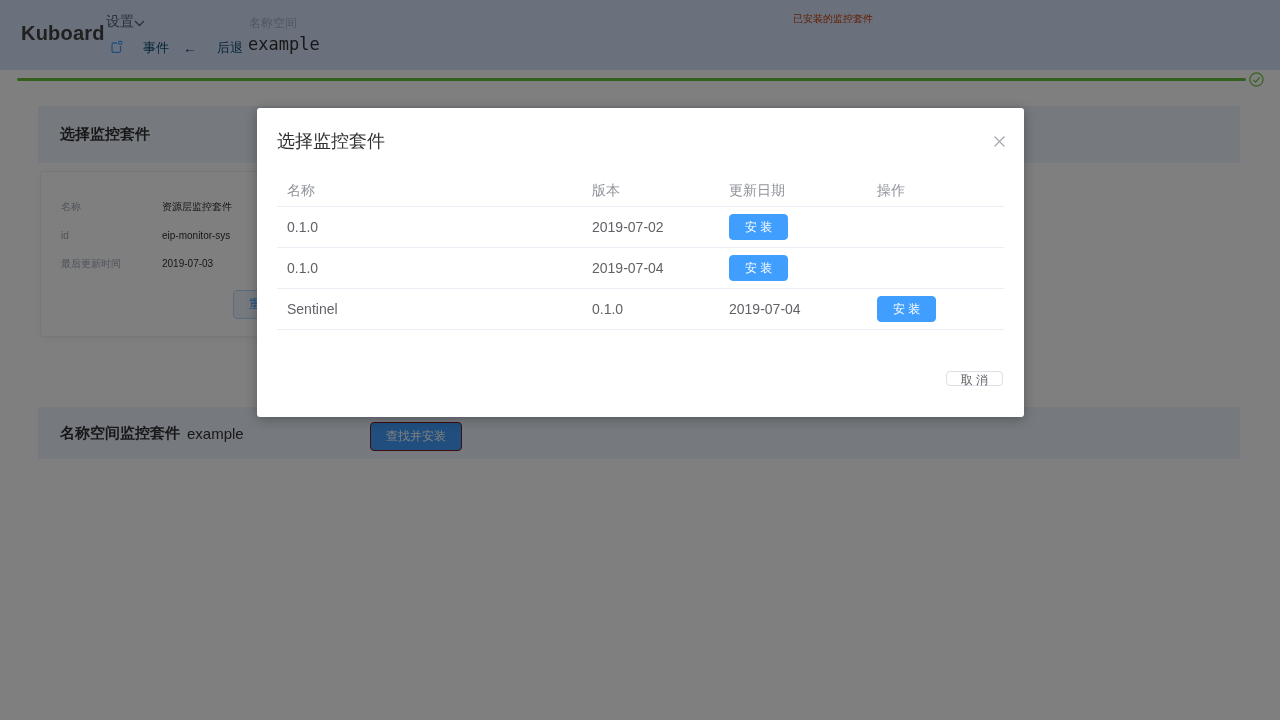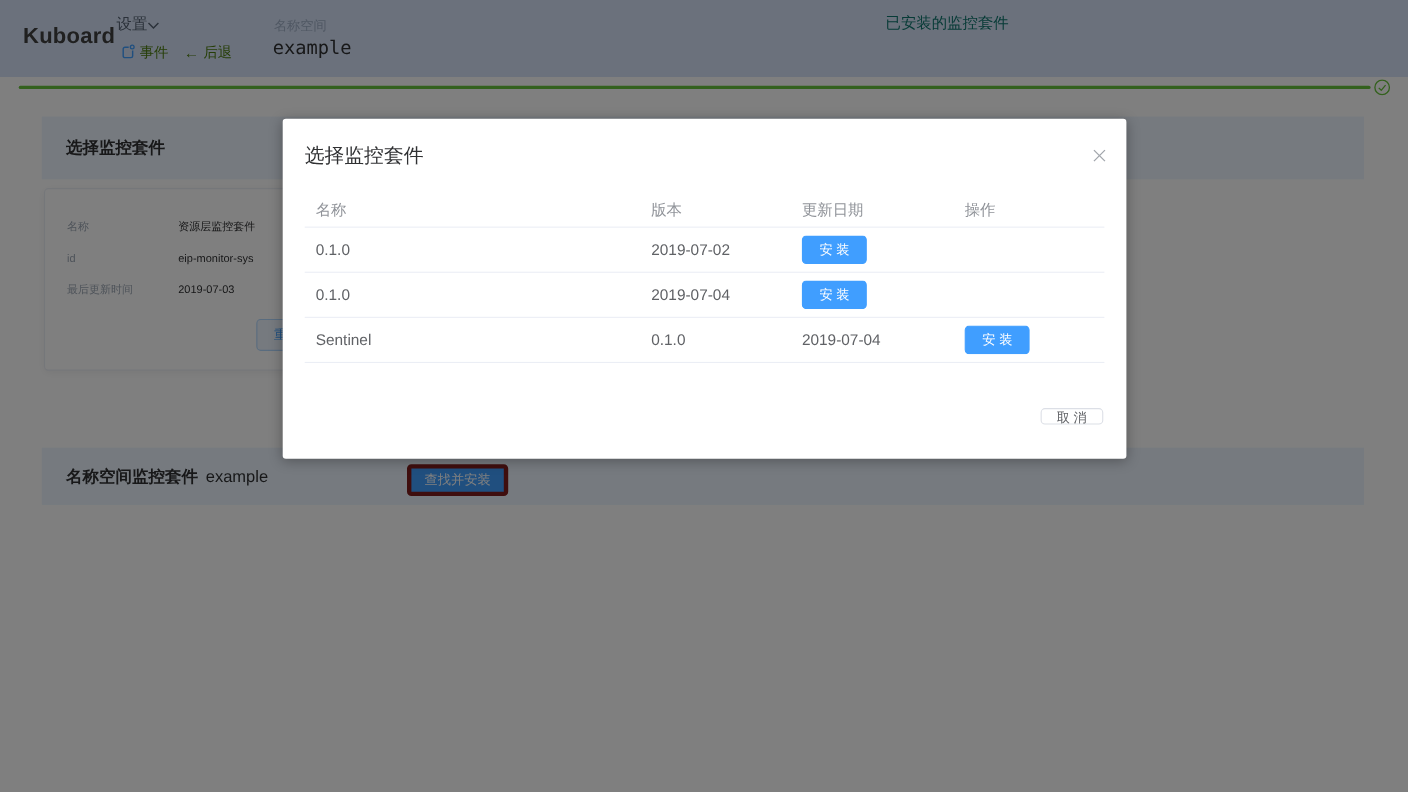--- a/index.html
+++ b/index.html
@@ -8,25 +8,25 @@
     font-family:"Liberation Sans","DejaVu Sans",sans-serif;
     background:#fff; overflow:hidden; position:relative;
   }
   .page { position:absolute; inset:0; width:1280px; height:720px; background:#fff; }
 
   
   .app-header { position:absolute; left:0; top:0; width:1280px; height:70px; background:#D6E3F8; }
   .logo { position:absolute; left:21px; top:22px; font-size:20px; font-weight:bold; color:#404040; letter-spacing:.2px; }
   .settings { position:absolute; left:106px; top:13px; font-size:14px; color:#566274; cursor:pointer; display:flex; align-items:center; gap:0; }
   .hdr-links { position:absolute; left:110px; top:39px; display:flex; align-items:center; gap:14px; }
-  .hdr-link { display:flex; align-items:center; gap:4px; font-size:13px; color:#4d7c0f; cursor:pointer; text-decoration:none; }
+  .hdr-link { display:flex; align-items:center; gap:20px; font-size:13px; color:#0c4a6e; cursor:pointer; text-decoration:none; }
   .hdr-link .arrow { font-size:14px; line-height:1; }
   .ns-label { position:absolute; left:249px; top:15px; font-size:12px; color:#9FAEC6; }
   .ns-value { position:absolute; left:248px; top:34px; font-size:17px; color:#303133; font-family:"DejaVu Sans Mono","Liberation Mono",monospace; }
-  .page-title { position:absolute; left:793px; top:12px; font-size:14px; color:#0f766e;margin-left:12px; }
+  .page-title { position:absolute; left:793px; top:12px; font-size:10px; color:#c2410c; }
 
   
   .progress-line { position:absolute; left:17px; top:78px; width:1229px; height:3px; background:#67C23A; border-radius:2px; }
   .check-circle { position:absolute; left:1249px; top:72px; }
 
   
   .section-bar { position:absolute; left:38px; width:1202px; background:#ECF5FF; display:flex; align-items:center; }
   .bar-global { top:106px; height:57px; }
   .bar-ns { top:407px; height:52px; }
   .section-title { font-size:15px; font-weight:bold; color:#303133; margin-left:22px; }
@@ -35,21 +35,21 @@
   .card { position:absolute; left:40px; top:171px; width:380px; height:166px; background:#fff;
           border:1px solid #EBEEF5; border-radius:4px; box-shadow:0 2px 8px rgba(0,0,0,.06); }
   .field-row { position:absolute; left:20px; font-size:10px; line-height:17px; white-space:nowrap; }
   .field-row .flabel { display:inline-block; width:101px; color:#9DA7B4; }
   .field-row .fvalue { color:#303133; }
   .fr-0 { top:26px; } .fr-1 { top:55px; } .fr-2 { top:83px; }
   .btn { border-radius:4px; font-size:12px; cursor:pointer; font-family:inherit; }
   .btn-plain-primary { position:absolute; left:192px; top:118px; height:29px; padding:0 15px;
           color:#409EFF; background:#ECF5FF; border:1px solid #B3D8FF; }
   .btn-find { position:absolute; left:332px; top:15px; width:92px; height:29px;
-          background:#409EFF; border:4px solid #7f1d1d; color:#fff; }
+          background:#409EFF; border:1px solid #7f1d1d; color:#fff; }
 
   
   .overlay { position:absolute; inset:0; background:rgba(0,0,0,0.5); z-index:10; }
   .dialog { position:absolute; left:257px; top:108px; width:767px; height:309px; background:#fff;
             border-radius:3px; box-shadow:0 2px 12px rgba(0,0,0,.3); z-index:20; }
   .dialog-title { position:absolute; left:20px; top:21px; font-size:18px; color:#303133; }
   .dialog-close { position:absolute; right:17px; top:27px; width:16px; height:16px; cursor:pointer;
                   display:flex; align-items:center; justify-content:center; background:none; border:none; }
 
   .table { position:absolute; left:20px; top:67px; width:727px; font-size:14px; }

